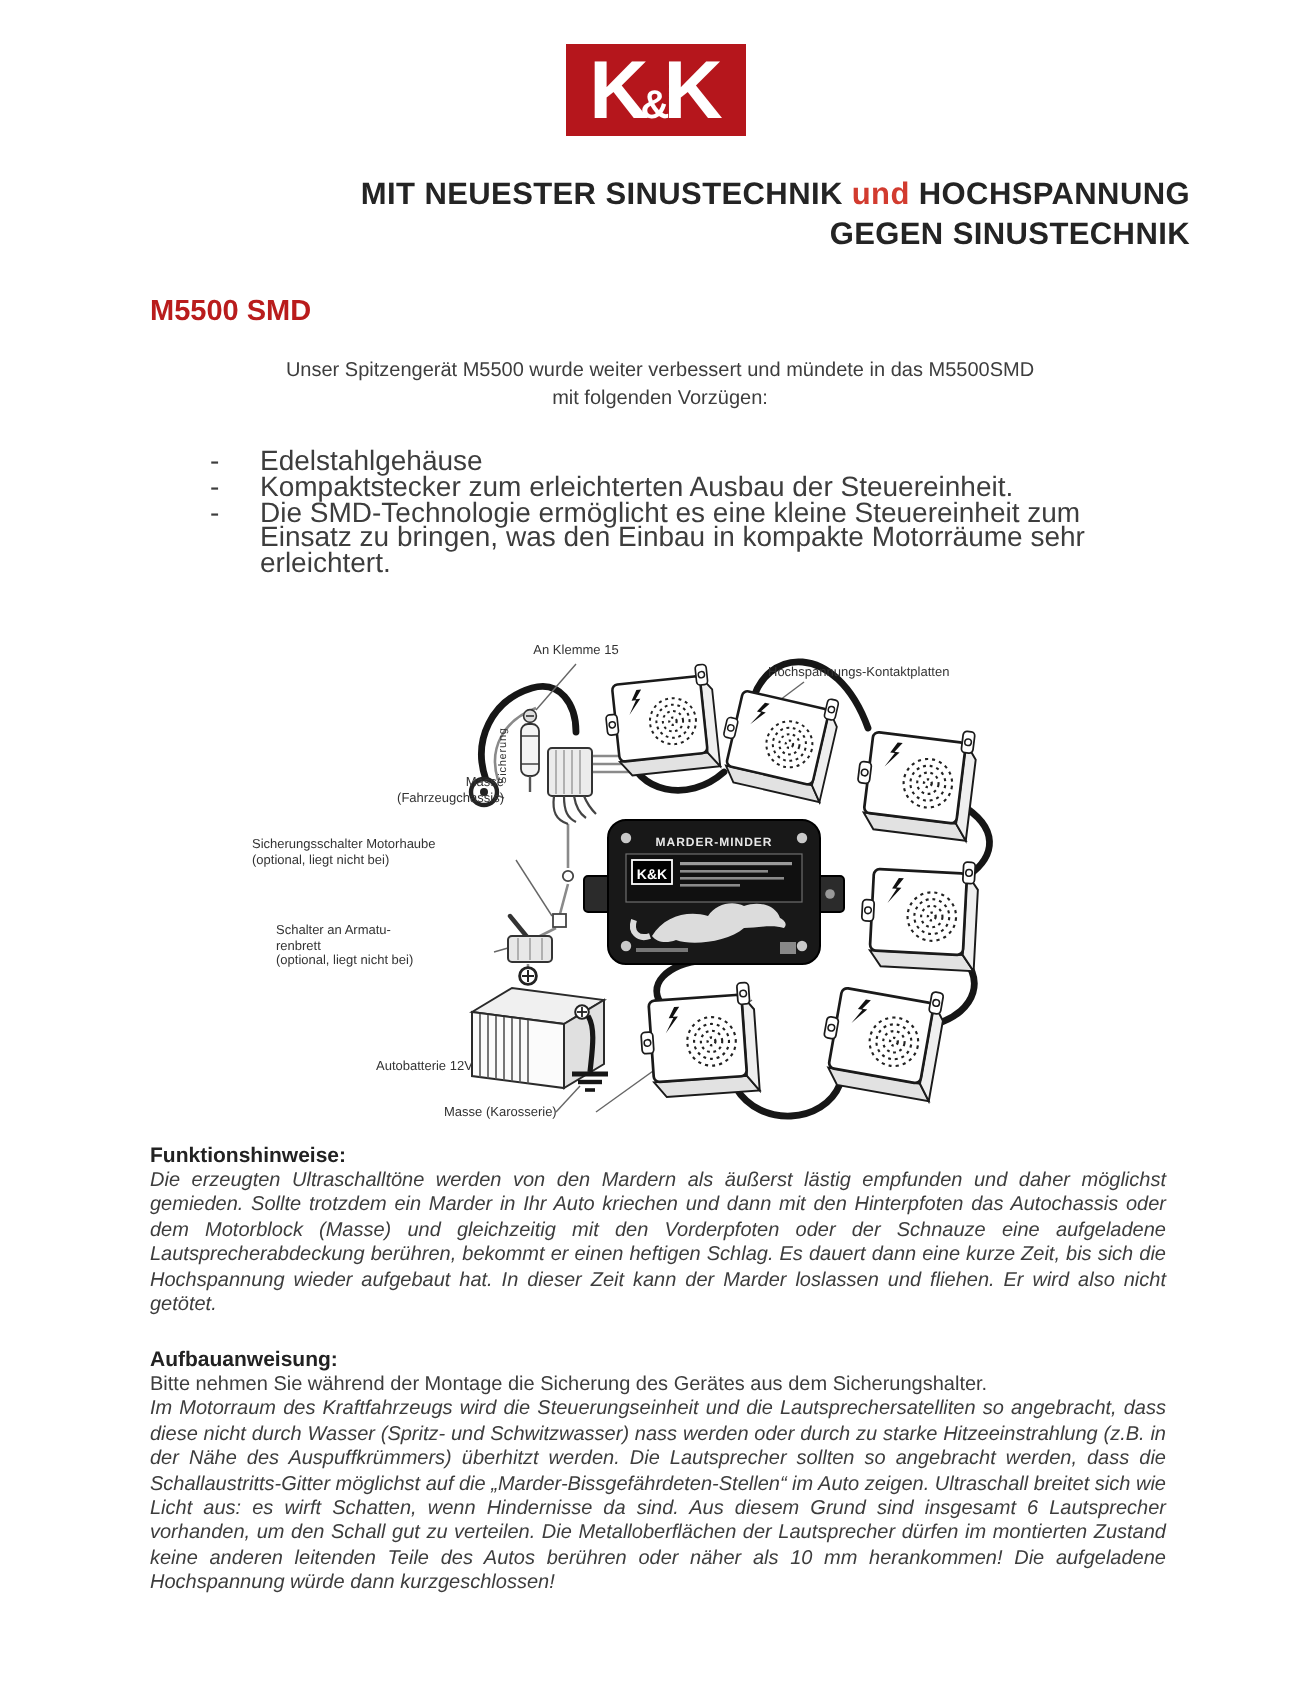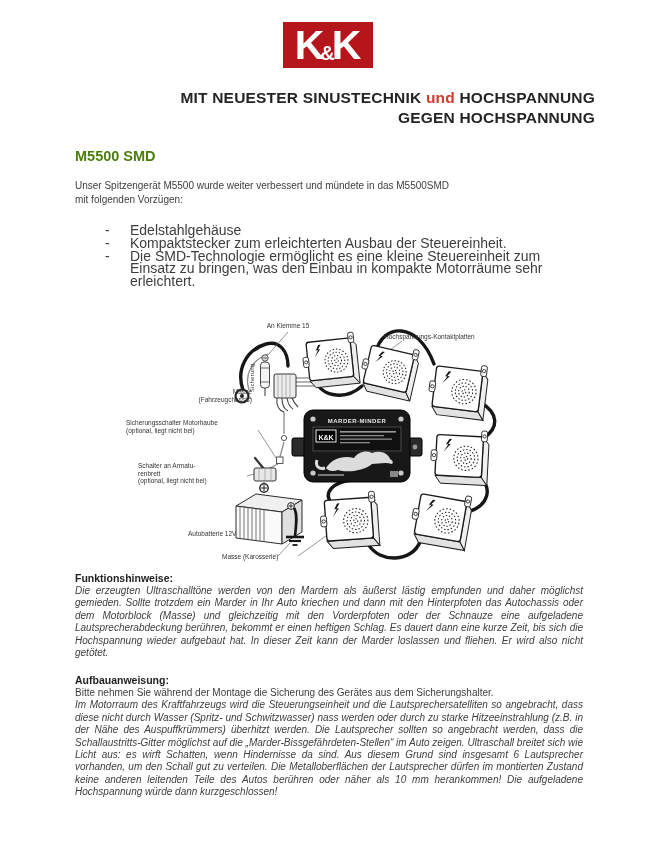--- a/index.html
+++ b/index.html
@@ -9,24 +9,24 @@
   
   .logo{position:absolute;left:283px;top:22px;width:90px;height:46px;background:#b5161c;
         color:#fff;display:flex;align-items:center;justify-content:center;font-weight:bold;}
   .logo .k{font-size:41px;line-height:40px;}
   .logo .amp{font-size:20px;line-height:20px;margin:16px -3px 0 -4px;}
 
   
   .title{position:absolute;left:75px;top:88px;width:520px;font-size:15.5px;font-weight:bold;
          color:#242424;line-height:19.5px;letter-spacing:.2px;text-align:right;}
   .title .red{color:#d23b2f;}
-  .model{position:absolute;left:75px;top:148px;font-size:14.5px;font-weight:bold;color:#4d7c0f;}
-
-  
-  .intro{position:absolute;left:75px;top:179px;width:510px;font-size:10px;line-height:13.5px;}
+  .model{position:absolute;left:75px;top:148px;font-size:14.5px;font-weight:bold;color:#b91c1c;}
+
+  
+  .intro{position:absolute;left:75px;top:179px;width:510px;font-size:10px;line-height:13.5px;text-align:center;}
   .bullets{position:absolute;left:75px;top:224px;width:510px;font-size:14px;line-height:12.8px;
            margin:0;padding:0;list-style:none;}
   .bullets li{position:relative;padding-left:55px;}
   .bullets li::before{content:"-";position:absolute;left:30px;}
 
   
   .diagram{position:absolute;left:118px;top:316px;width:400px;height:258px;}
   .diagram svg{position:absolute;left:0;top:0;}
   .dlabel{position:absolute;font-size:6.5px;line-height:7.6px;color:#333;}
   .dlabel.r{text-align:right;}
@@ -48,21 +48,21 @@
 <div class="page">
 
   <div class="logo">
     <span class="k">K</span>
     <span class="amp">&amp;</span>
     <span class="k">K</span>
   </div>
 
   <div class="title">
     <span>MIT NEUESTER SINUSTECHNIK </span><span class="red">und</span><span> HOCHSPANNUNG</span><br>
-    <span>GEGEN HOCHSPANNUNG</span>
+    <span>GEGEN SINUSTECHNIK</span>
   </div>
 
   <div class="model">M5500 SMD</div>
 
   <div class="intro">
     <div>Unser Spitzengerät M5500 wurde weiter verbessert und mündete in das M5500SMD</div>
     <div>mit folgenden Vorzügen:</div>
   </div>
 
   <ul class="bullets">

